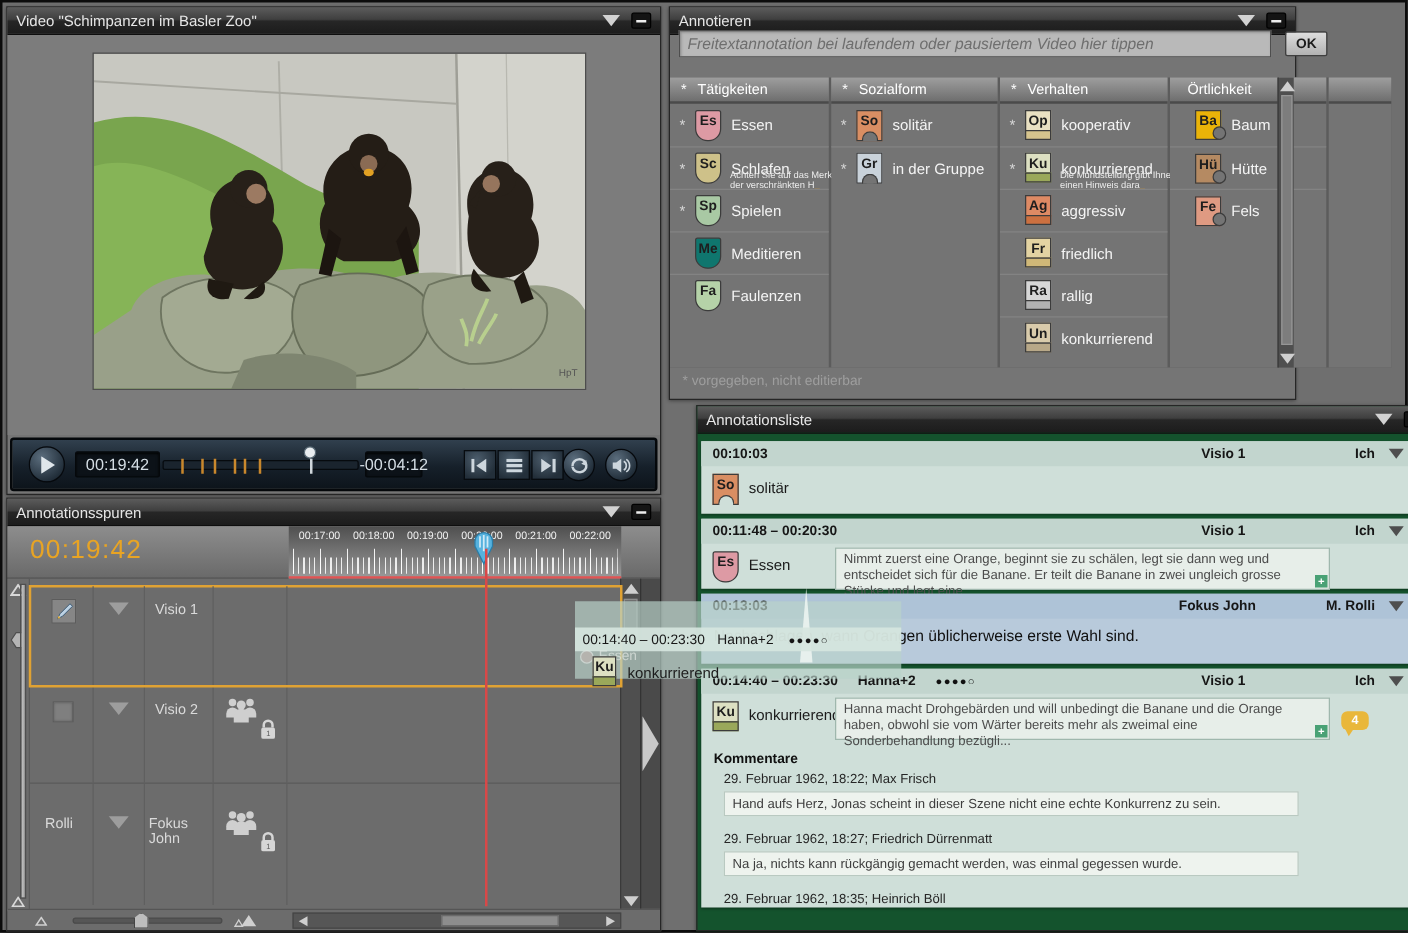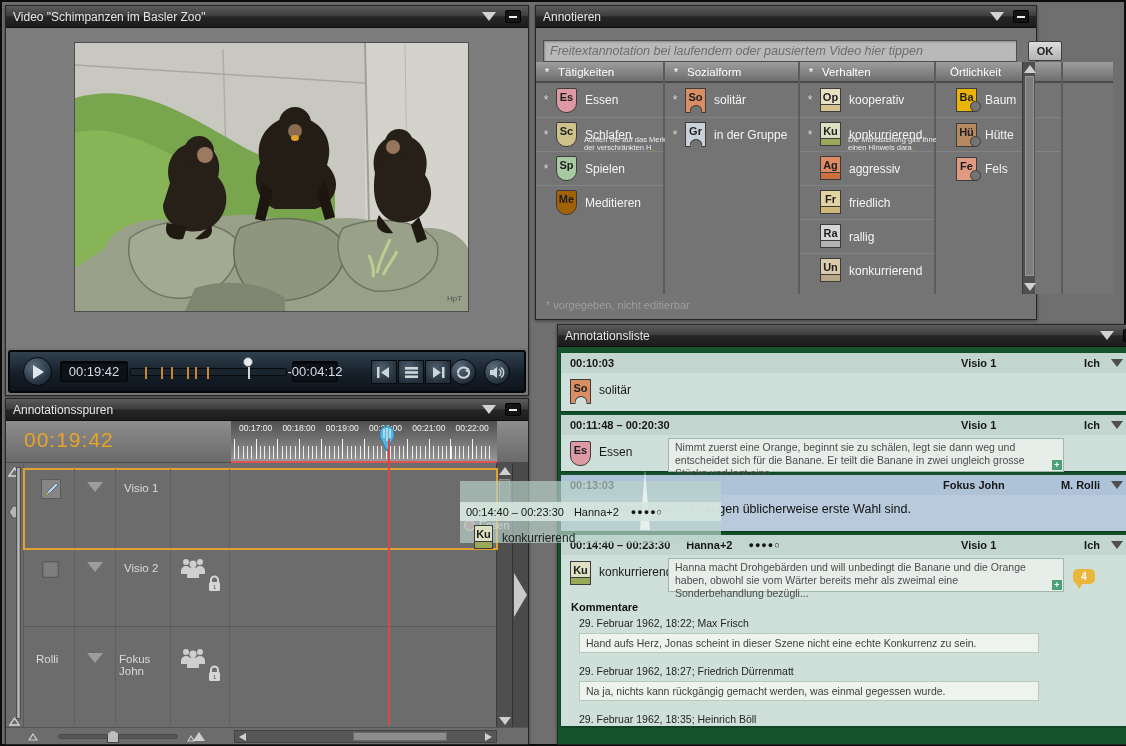--- a/index.html
+++ b/index.html
@@ -74,21 +74,21 @@
   .badge{position:relative;width:21px;height:25px;border:1px solid #3c3c3c;display:flex;justify-content:center;font-size:11px;font-weight:bold;color:#1e1e1e;line-height:17px;flex:none;}
   .shape-shield{border-radius:2px 2px 10px 10px;}
   .shape-arch::after{content:'';position:absolute;bottom:-1px;left:50%;transform:translateX(-50%);width:11px;height:7px;background:var(--cutout,#757575);border:1px solid #3c3c3c;border-bottom:none;border-radius:7px 7px 0 0;}
   .shape-tab{height:17px;margin-bottom:8px;}
   .shape-tab::after{content:'';position:absolute;left:-1px;right:-1px;bottom:-8px;height:6px;background:var(--bar,#999);border:1px solid #3c3c3c;}
   .shape-notchr{height:24px;}
   .shape-notchr::after{content:'';position:absolute;right:-5px;top:12px;width:9px;height:9px;background:var(--cutout,#757575);border-radius:50%;border:1px solid #3c3c3c;}
 
   
   #annPanel{left:533px;top:3px;width:502px;height:315px;}
-  .fta-row{position:absolute;left:0;top:32px;right:0;height:26px;}
+  .fta-row{position:absolute;left:0;top:16px;right:0;height:26px;}
   .fta-input{position:absolute;left:7px;top:2px;width:474px;height:22px;background:#b9b9b9;border:1px solid #4e4e4e;box-shadow:inset 1px 1px 2px #8b8b8b;font-size:12.5px;font-style:italic;color:#6e6e6e;padding:0 6px;}
   .fta-input::placeholder{color:#6e6e6e;font-style:italic;}
   .okbtn{position:absolute;left:492px;top:3px;width:34px;height:20px;background:linear-gradient(#dedede,#b2b2b2);border:1px solid #3f3f3f;border-radius:2px;font-size:11px;font-weight:bold;color:#1c1c1c;text-align:center;line-height:18px;}
   .catgrid{position:absolute;left:0;top:56px;width:577px;height:232px;display:flex;background:#5c5c5c;gap:2px;}
   .catcol{background:#747474;position:relative;}
   .cathead{height:21px;background:linear-gradient(#9e9e9e,#6e6e6e);border-bottom:2px solid #4a4a4a;display:flex;align-items:center;color:#fff;font-size:11.5px;}
   .cathead .star{width:22px;text-align:center;}
   .catrow{height:34px;display:flex;align-items:center;border-top:1px solid #838383;position:relative;}
   .catrow:first-of-type{border-top:none;}
   .catrow .star{width:20px;text-align:center;color:#d6d6d6;font-size:12px;flex:none;}
@@ -439,22 +439,29 @@
             <div class="catrow">
               <span class="star">*</span>
 
               <span class="badge shape-shield" style="background: rgb(169, 201, 164); text-align: center;">Sp</span>
               <span class="blab">Spielen</span>
 
             </div>
             <div class="catrow">
 
               <span class="star"></span>
-              <span class="badge shape-shield" style="background: #a16207;">Me</span>
+              <span class="badge shape-shield" style="background: #0f766e;">Me</span>
               <span class="blab">Meditieren</span>
+
+            </div>
+            <div class="catrow">
+
+              <span class="star"></span>
+              <span class="badge shape-shield" style="background: rgb(181, 210, 168);">Fa</span>
+              <span class="blab">Faulenzen</span>
 
             </div>
           </div>
       </div>
 
       <div class="catcol" style="width:133px">
         <div class="cathead">
           <span class="star">*</span>
           <span>Sozialform</span>
         </div>

